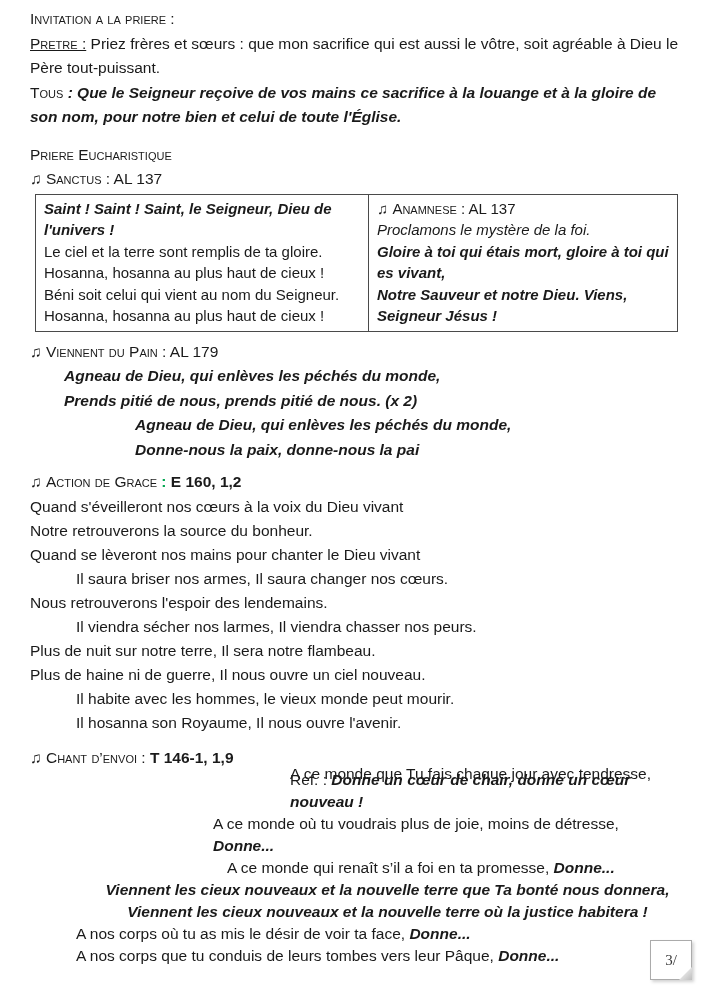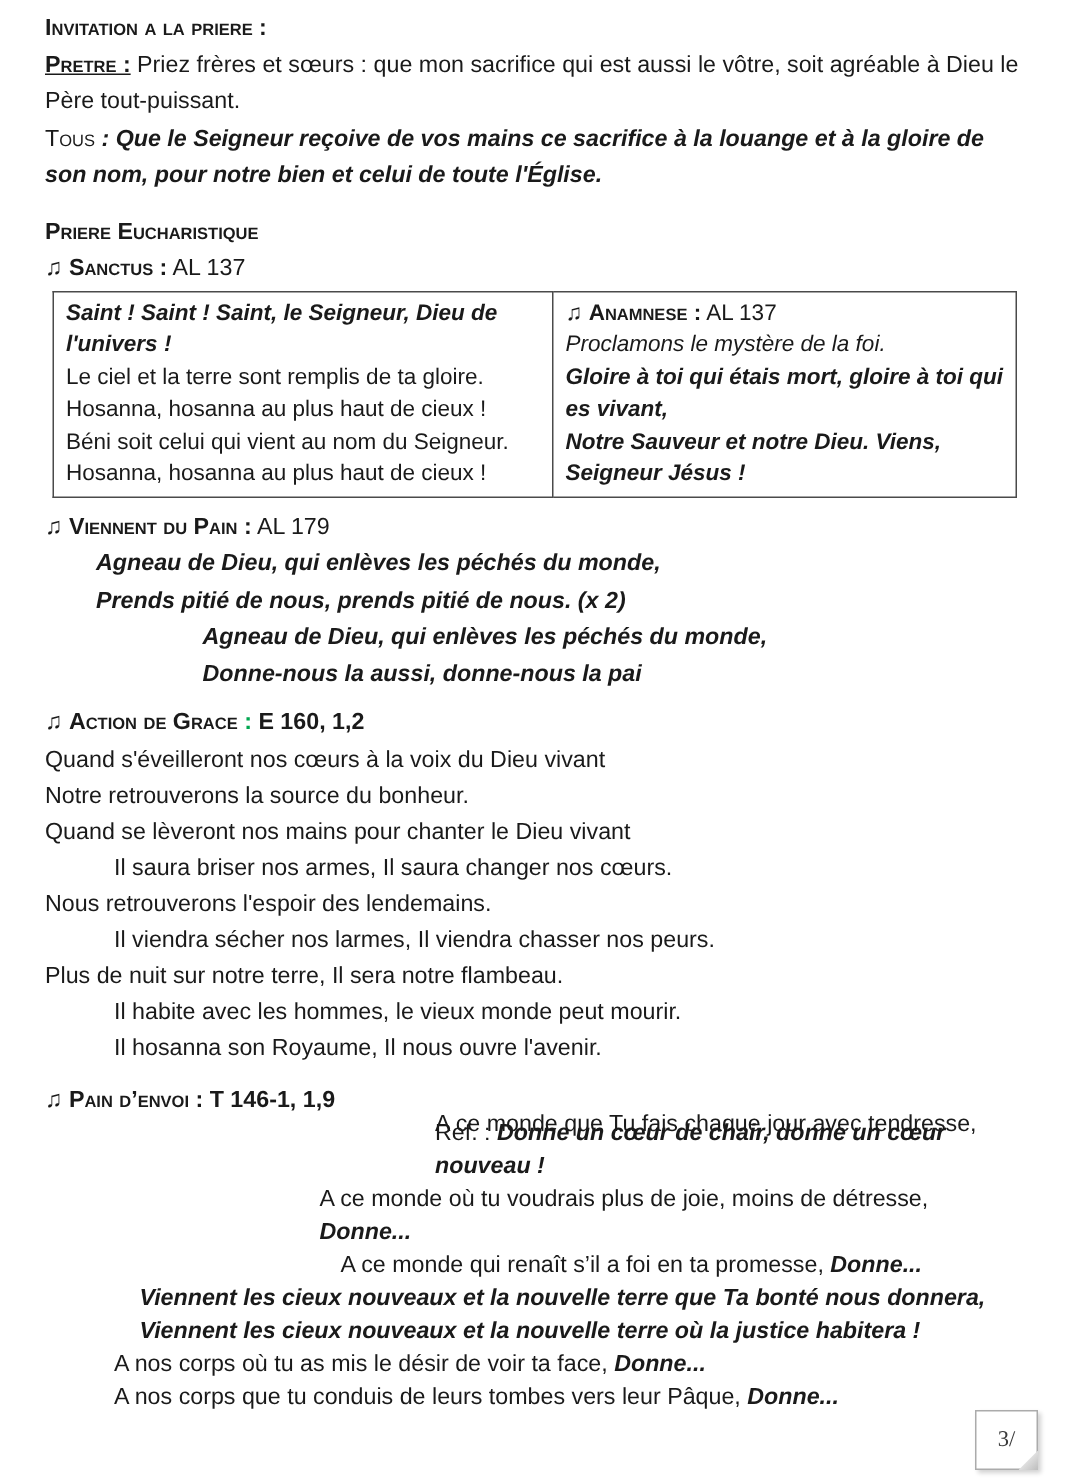--- a/index.html
+++ b/index.html
@@ -13,21 +13,21 @@
     line-height:24.5px;
     color:#1a1a1a;
     padding:7px 30px 0 30px;
     overflow:hidden;
   }
   .sc { font-variant:small-caps; }
   .b  { font-weight:bold; }
   .u  { text-decoration:underline; }
   .i  { font-style:italic; }
   .bi { font-weight:bold; font-style:italic; }
-  .h  { font-weight:bold; font-variant:small-caps; }
+  .h  { font-weight:normal; font-variant:small-caps; }
   p.para { margin:0; }
   .gap13 { height:13px; }
   .gap8  { height:8px; }
   .gap4  { height:4px; }
   .note { font-weight:normal; font-style:normal; }
   .green { color:#00A650; }
 
   table.hymn {
     border-collapse:collapse;
     margin:2px 0 0 5px;
@@ -47,21 +47,21 @@
   .ind105 { padding-left:105px; }
   .ind46  { padding-left:46px; }
   .verse  { line-height:24px; }
 
   .chant-line { line-height:22px; }
   .chant-head { position:relative; line-height:22px; }
   .chant-head .first-line { position:absolute; left:260px; top:16px; white-space:nowrap; font-weight:normal; font-style:normal; font-variant:normal; }
   .pl260 { padding-left:260px; }
   .pl183 { padding-left:183px; }
   .pl197 { padding-left:197px; }
-  .pl63  { padding-left:63px; }
+  .pl63  { padding-left:63px;text-align:center; }
   .pl46  { padding-left:46px; }
 
   .badge {
     position:absolute;
     right:20px; bottom:8px;
     width:42px; height:40px;
     box-sizing:border-box;
     background:#ffffff;
     border:1px solid #ababab;
     box-shadow:2px 2px 3px rgba(0,0,0,0.18);
@@ -131,48 +131,49 @@
   <div class="gap8"></div>
 
   <div>
     <span class="note">♫</span>
     <span class="h">Viennent du Pain :</span>
     <span>AL 179</span>
   </div>
   <div class="bi ind34">Agneau de Dieu, qui enlèves les péchés du monde,</div>
   <div class="bi ind34">Prends pitié de nous, prends pitié de nous. (x 2)</div>
   <div class="bi ind105">Agneau de Dieu, qui enlèves les péchés du monde,</div>
-  <div class="bi ind105">Donne-nous la aussi, donne-nous la pai</div>
+  <div class="bi ind105">Donne-nous la paix, donne-nous la pai</div>
 
   <div class="gap8"></div>
 
   <div>
     <span class="note">♫</span>
     <span class="h">Action de Grace</span>
     <span class="b green">:</span>
     <span class="b">E 160, 1,2</span>
   </div>
   <div class="verse">Quand s'éveilleront nos cœurs à la voix du Dieu vivant</div>
   <div class="verse">Notre retrouverons la source du bonheur.</div>
   <div class="verse">Quand se lèveront nos mains pour chanter le Dieu vivant</div>
   <div class="verse ind46">Il saura briser nos armes, Il saura changer nos cœurs.</div>
   <div class="verse">Nous retrouverons l'espoir des lendemains.</div>
   <div class="verse ind46">Il viendra sécher nos larmes, Il viendra chasser nos peurs.</div>
   <div class="verse">Plus de nuit sur notre terre, Il sera notre flambeau.</div>
+  <div class="verse">Plus de haine ni de guerre, Il nous ouvre un ciel nouveau.</div>
   <div class="verse ind46">Il habite avec les hommes, le vieux monde peut mourir.</div>
   <div class="verse ind46">Il hosanna son Royaume, Il nous ouvre l'avenir.</div>
 
   <div class="gap4"></div>
 
 
   <div class="gap8"></div>
 
   <div class="chant-head">
     <span class="note b">♫</span>
-    <span class="h">Pain d’envoi :</span>
+    <span class="h">Chant d’envoi :</span>
     <span class="b">T 146-1, 1,9</span>
     <span class="first-line">A ce monde que Tu fais chaque jour avec tendresse,</span>
   </div>
 
   <div class="chant-line pl260">
     <span>Ref. :</span>
     <span class="bi">Donne un cœur de chair, donne un cœur nouveau !</span>
   </div>
 
   <div class="chant-line pl183"><span>A ce monde où tu voudrais plus de joie, moins de détresse, </span><span class="bi">Donne...</span></div>

